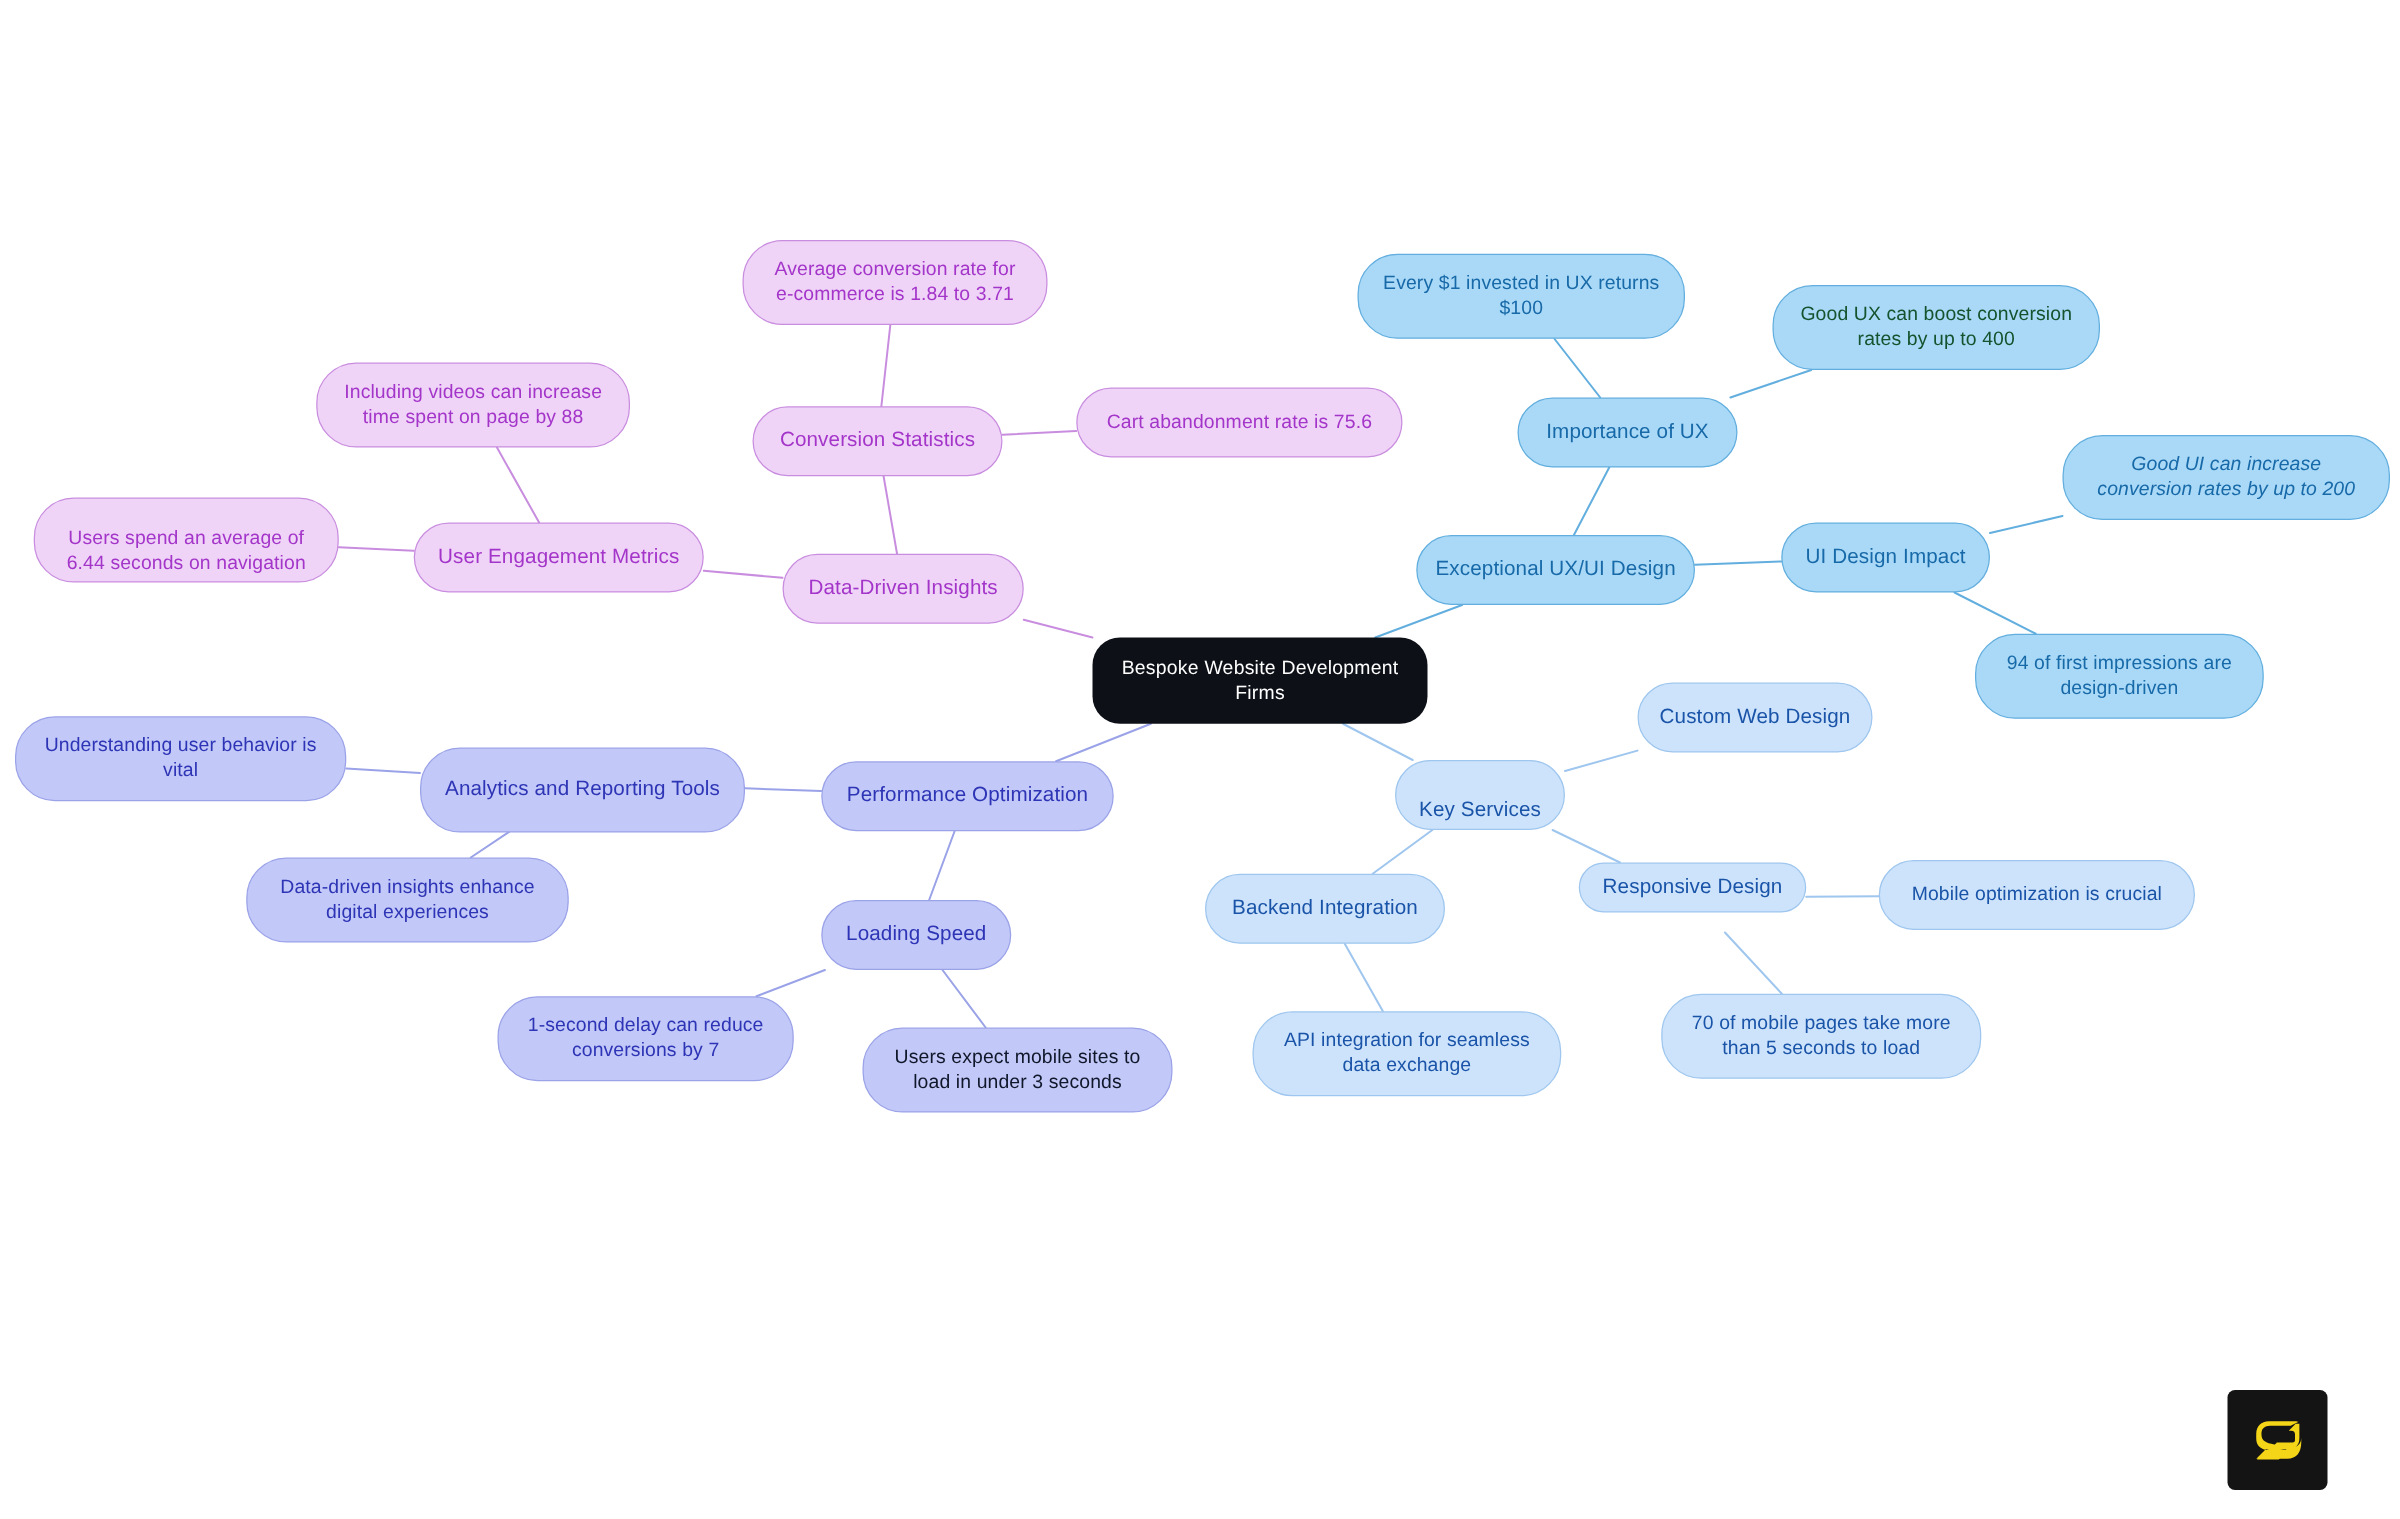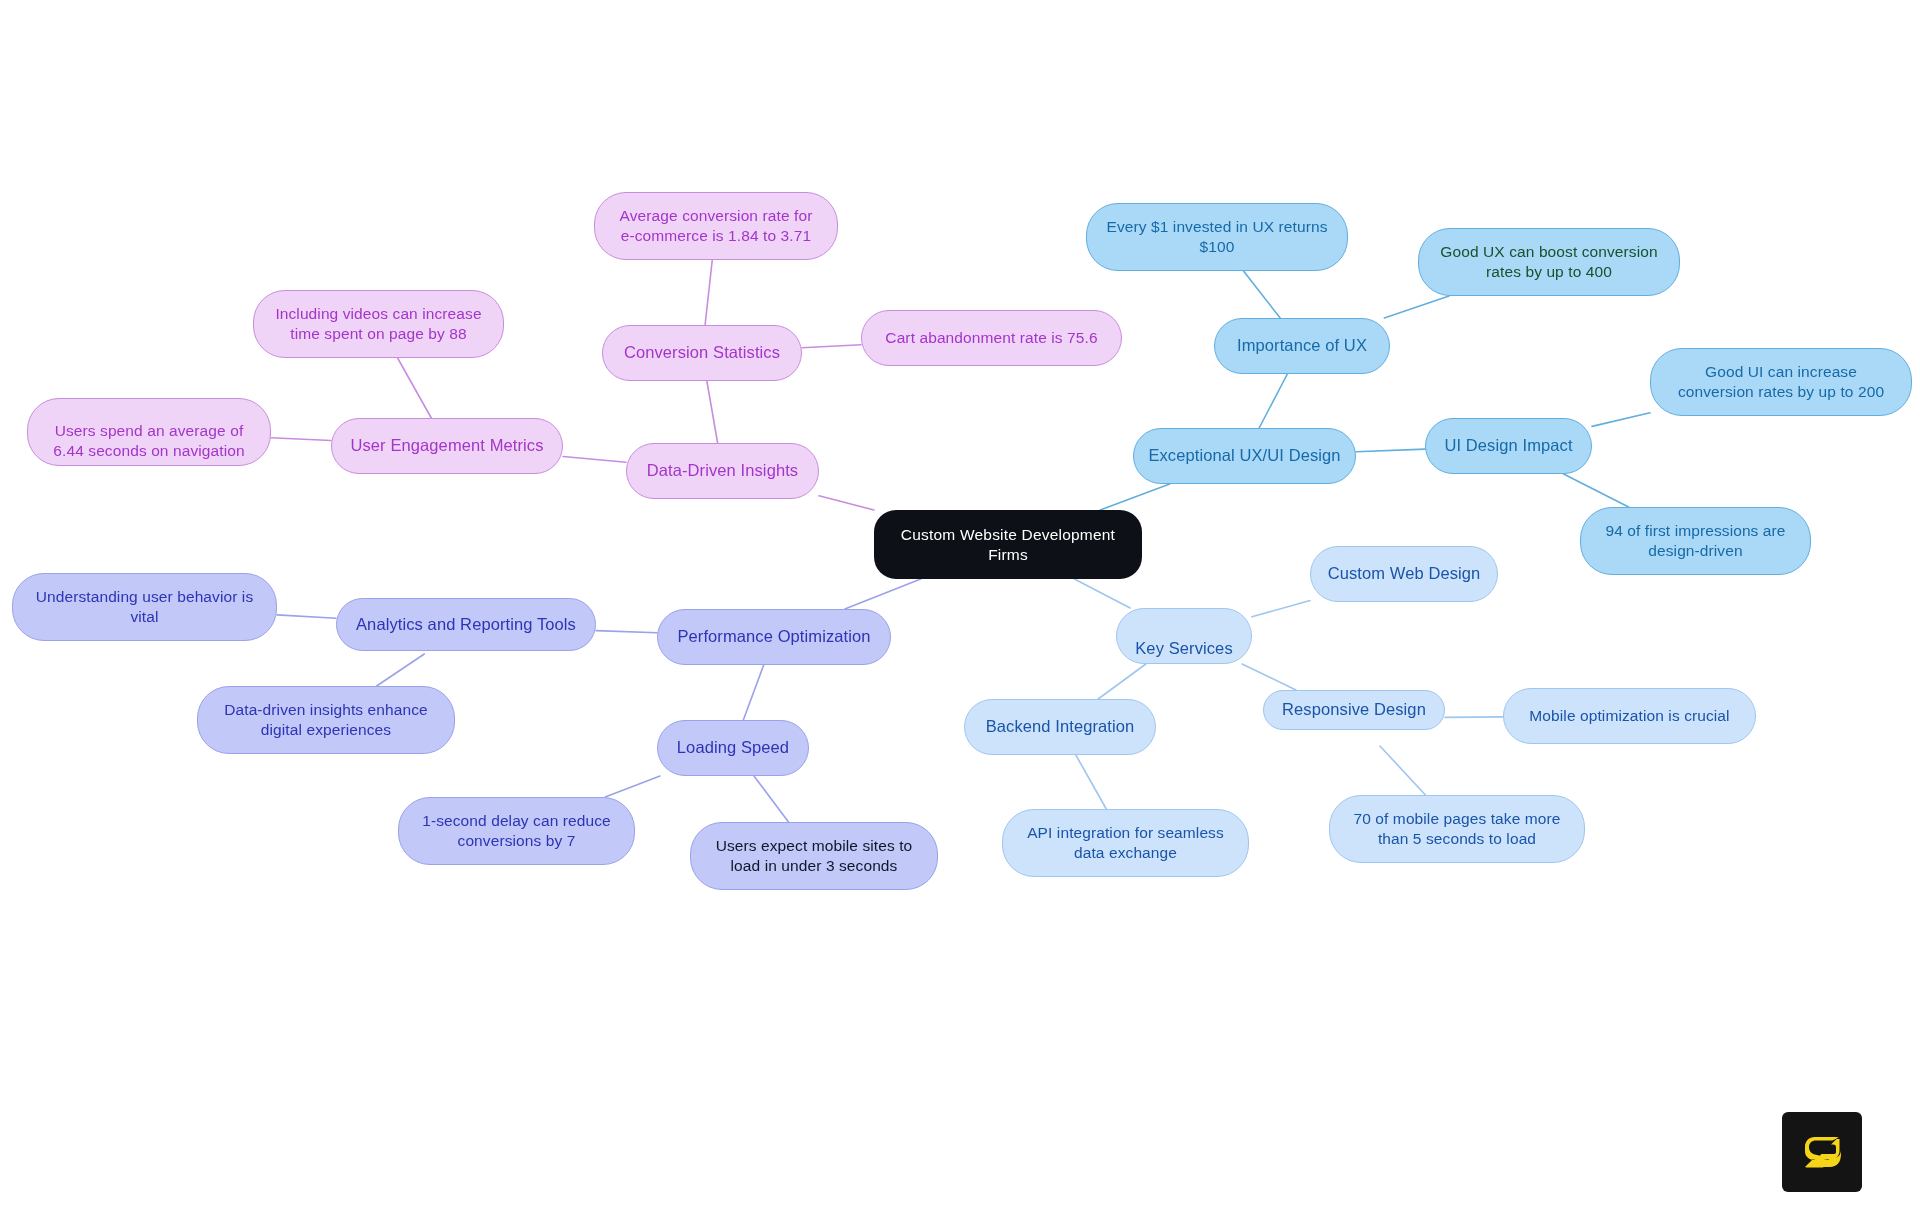--- a/index.html
+++ b/index.html
@@ -85,53 +85,53 @@
       <line x1="920.7243243243244" y1="579" x2="844.8324324324325" y2="609" stroke="#9aa2e8" stroke-width="1.6" stroke-linecap="round"></line>
       <line x1="657" y1="632.8214285714286" x2="596" y2="630.6428571428571" stroke="#9aa2e8" stroke-width="1.6" stroke-linecap="round"></line>
       <line x1="336" y1="618.3172628304822" x2="277" y2="614.8304821150855" stroke="#9aa2e8" stroke-width="1.6" stroke-linecap="round"></line>
       <line x1="424.29787234042556" y1="654" x2="376.63829787234044" y2="686" stroke="#9aa2e8" stroke-width="1.6" stroke-linecap="round"></line>
       <line x1="763.6576576576576" y1="665" x2="743.3423423423424" y2="720" stroke="#9aa2e8" stroke-width="1.6" stroke-linecap="round"></line>
       <line x1="659.9638554216867" y1="776" x2="605.1867469879518" y2="797" stroke="#9aa2e8" stroke-width="1.6" stroke-linecap="round"></line>
       <line x1="754" y1="776" x2="788.5" y2="822" stroke="#9aa2e8" stroke-width="1.6" stroke-linecap="round"></line>
     </svg>
 
   <div id="nodes-layer">
-      <div class="node root" style="left: 874px; top: 510px; width: 268px; height: 69px; background: rgb(13, 17, 23); border-color: rgb(13, 17, 23); color: rgb(255, 255, 255); font-size: 15.5px;"><span>Custom Website Development Firms</span></div>
+      <div class="node root" style="left: 874px; top: 510px; width: 268px; height: 69px; background: rgb(13, 17, 23); border-color: rgb(13, 17, 23); color: rgb(255, 255, 255); font-size: 15.5px;"><span>Bespoke Website Development Firms</span></div>
       <div class="node" style="left: 626px; top: 443px; width: 193px; height: 56px; background: rgb(239, 212, 248); border-color: rgb(201, 141, 223); color: rgb(164, 53, 201); font-size: 16.5px;"><span>Data-Driven Insights</span></div>
       <div class="node" style="left: 602px; top: 325px; width: 200px; height: 56px; background: rgb(239, 212, 248); border-color: rgb(201, 141, 223); color: rgb(164, 53, 201); font-size: 16.5px;"><span>Conversion Statistics</span></div>
       <div class="node" style="left: 594px; top: 192px; width: 244px; height: 68px; background: rgb(239, 212, 248); border-color: rgb(201, 141, 223); color: rgb(164, 53, 201); font-size: 15.5px;"><span>Average conversion rate for
 e-commerce is 1.84 to 3.71</span></div>
       <div class="node" style="left: 861px; top: 310px; width: 261px; height: 56px; background: rgb(239, 212, 248); border-color: rgb(201, 141, 223); color: rgb(164, 53, 201); font-size: 15.5px;"><span>Cart abandonment rate is 75.6</span></div>
       <div class="node" style="left: 331px; top: 418px; width: 232px; height: 56px; background: rgb(239, 212, 248); border-color: rgb(201, 141, 223); color: rgb(164, 53, 201); font-size: 16.5px;"><span>User Engagement Metrics</span></div>
       <div class="node" style="left: 253px; top: 290px; width: 251px; height: 68px; background: rgb(239, 212, 248); border-color: rgb(201, 141, 223); color: rgb(164, 53, 201); font-size: 15.5px;"><span>Including videos can increase
 time spent on page by 88</span></div>
       <div class="node" style="left: 27px; top: 398px; width: 244px; height: 68px; background: rgb(239, 212, 248); border-color: rgb(201, 141, 223); color: rgb(164, 53, 201); font-size: 15.5px; align-items: flex-end;"><span>Users spend an average of
 6.44 seconds on navigation</span></div>
       <div class="node" style="left: 1133px; top: 428px; width: 223px; height: 56px; background: rgb(169, 217, 247); border-color: rgb(98, 174, 222); color: rgb(23, 105, 168); font-size: 16.5px;"><span>Exceptional UX/UI Design</span></div>
       <div class="node" style="left: 1214px; top: 318px; width: 176px; height: 56px; background: rgb(169, 217, 247); border-color: rgb(98, 174, 222); color: rgb(23, 105, 168); font-size: 16.5px;"><span>Importance of UX</span></div>
       <div class="node" style="left: 1086px; top: 203px; width: 262px; height: 68px; background: rgb(169, 217, 247); border-color: rgb(98, 174, 222); color: rgb(23, 105, 168); font-size: 15.5px;"><span>Every $1 invested in UX returns
 $100</span></div>
       <div class="node" style="left: 1418px; top: 228px; width: 262px; height: 68px; background: rgb(169, 217, 247); border-color: rgb(98, 174, 222); color: #14532d; font-size: 15.5px;"><span>Good UX can boost conversion
 rates by up to 400</span></div>
       <div class="node" style="left: 1425px; top: 418px; width: 167px; height: 56px; background: rgb(169, 217, 247); border-color: rgb(98, 174, 222); color: rgb(23, 105, 168); font-size: 16.5px;"><span>UI Design Impact</span></div>
-      <div class="node" style="left: 1650px; top: 348px; width: 262px; height: 68px; background: rgb(169, 217, 247); border-color: rgb(98, 174, 222); color: rgb(23, 105, 168); font-size: 15.5px;"><span>Good UI can increase
+      <div class="node" style="left: 1650px; top: 348px; width: 262px; height: 68px; background: rgb(169, 217, 247); border-color: rgb(98, 174, 222); color: rgb(23, 105, 168); font-size: 15.5px; font-style: italic;"><span>Good UI can increase
 conversion rates by up to 200</span></div>
       <div class="node" style="left: 1580px; top: 507px; width: 231px; height: 68px; background: rgb(169, 217, 247); border-color: rgb(98, 174, 222); color: rgb(23, 105, 168); font-size: 15.5px;"><span>94 of first impressions are
 design-driven</span></div>
       <div class="node" style="left: 1116px; top: 608px; width: 136px; height: 56px; background: rgb(205, 227, 251); border-color: rgb(158, 198, 238); color: rgb(26, 84, 168); font-size: 16.5px; align-items: flex-end;"><span>Key Services</span></div>
       <div class="node" style="left: 1310px; top: 546px; width: 188px; height: 56px; background: rgb(205, 227, 251); border-color: rgb(158, 198, 238); color: rgb(26, 84, 168); font-size: 16.5px;"><span>Custom Web Design</span></div>
       <div class="node" style="left: 1263px; top: 690px; width: 182px; height: 40px; background: rgb(205, 227, 251); border-color: rgb(158, 198, 238); color: rgb(26, 84, 168); font-size: 16.5px;"><span>Responsive Design</span></div>
       <div class="node" style="left: 1503px; top: 688px; width: 253px; height: 56px; background: rgb(205, 227, 251); border-color: rgb(158, 198, 238); color: rgb(26, 84, 168); font-size: 15.5px;"><span>Mobile optimization is crucial</span></div>
       <div class="node" style="left: 1329px; top: 795px; width: 256px; height: 68px; background: rgb(205, 227, 251); border-color: rgb(158, 198, 238); color: rgb(26, 84, 168); font-size: 15.5px;"><span>70 of mobile pages take more
 than 5 seconds to load</span></div>
       <div class="node" style="left: 964px; top: 699px; width: 192px; height: 56px; background: rgb(205, 227, 251); border-color: rgb(158, 198, 238); color: rgb(26, 84, 168); font-size: 16.5px;"><span>Backend Integration</span></div>
       <div class="node" style="left: 1002px; top: 809px; width: 247px; height: 68px; background: rgb(205, 227, 251); border-color: rgb(158, 198, 238); color: rgb(26, 84, 168); font-size: 15.5px;"><span>API integration for seamless
 data exchange</span></div>
       <div class="node" style="left: 657px; top: 609px; width: 234px; height: 56px; background: rgb(194, 200, 247); border-color: rgb(154, 162, 232); color: rgb(45, 52, 181); font-size: 16.5px;"><span>Performance Optimization</span></div>
-      <div class="node" style="left: 336px; top: 598px; width: 260px; height: 53px; background: rgb(194, 200, 247); border-color: rgb(154, 162, 232); color: rgb(45, 52, 181); font-size: 16.5px;"><span>Analytics and Reporting Tools</span></div>
+      <div class="node" style="left: 336px; top: 598px; width: 260px; height: 68px; background: rgb(194, 200, 247); border-color: rgb(154, 162, 232); color: rgb(45, 52, 181); font-size: 16.5px;"><span>Analytics and Reporting Tools</span></div>
       <div class="node" style="left: 12px; top: 573px; width: 265px; height: 68px; background: rgb(194, 200, 247); border-color: rgb(154, 162, 232); color: rgb(45, 52, 181); font-size: 15.5px;"><span>Understanding user behavior is
 vital</span></div>
       <div class="node" style="left: 197px; top: 686px; width: 258px; height: 68px; background: rgb(194, 200, 247); border-color: rgb(154, 162, 232); color: rgb(45, 52, 181); font-size: 15.5px;"><span>Data-driven insights enhance
 digital experiences</span></div>
       <div class="node" style="left: 657px; top: 720px; width: 152px; height: 56px; background: rgb(194, 200, 247); border-color: rgb(154, 162, 232); color: rgb(45, 52, 181); font-size: 16.5px;"><span>Loading Speed</span></div>
       <div class="node" style="left: 398px; top: 797px; width: 237px; height: 68px; background: rgb(194, 200, 247); border-color: rgb(154, 162, 232); color: rgb(45, 52, 181); font-size: 15.5px;"><span>1-second delay can reduce
 conversions by 7</span></div>
       <div class="node" style="left: 690px; top: 822px; width: 248px; height: 68px; background: rgb(194, 200, 247); border-color: rgb(154, 162, 232); color: #0f172a; font-size: 15.5px;"><span>Users expect mobile sites to
 load in under 3 seconds</span></div>
     </div>

